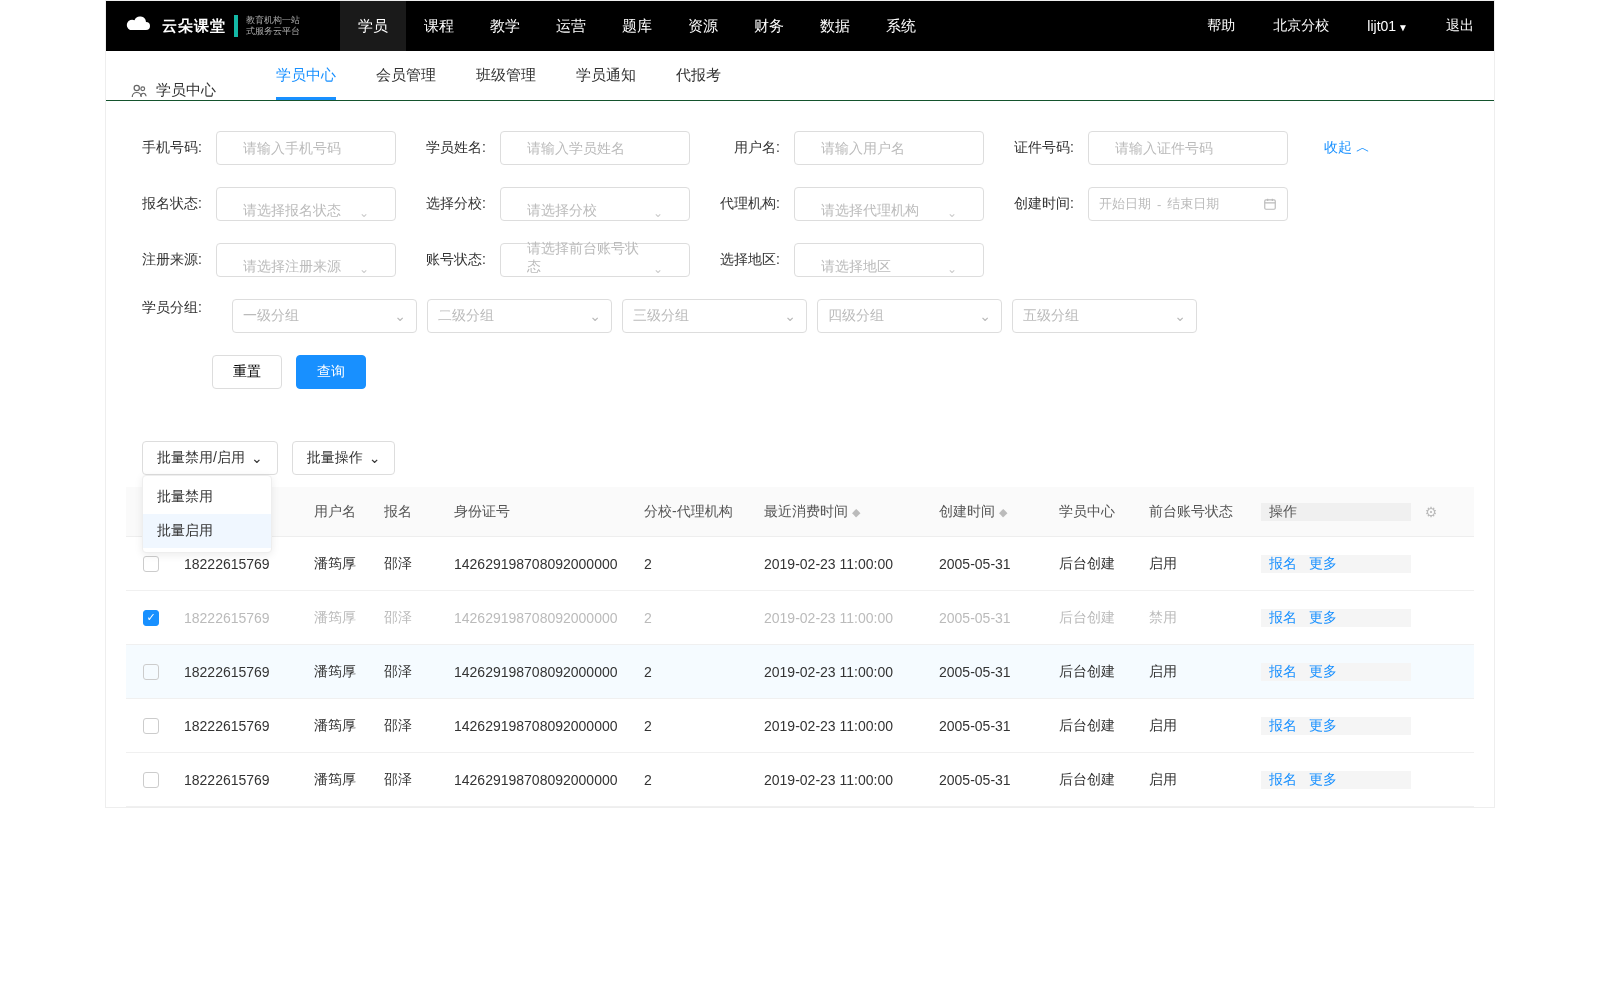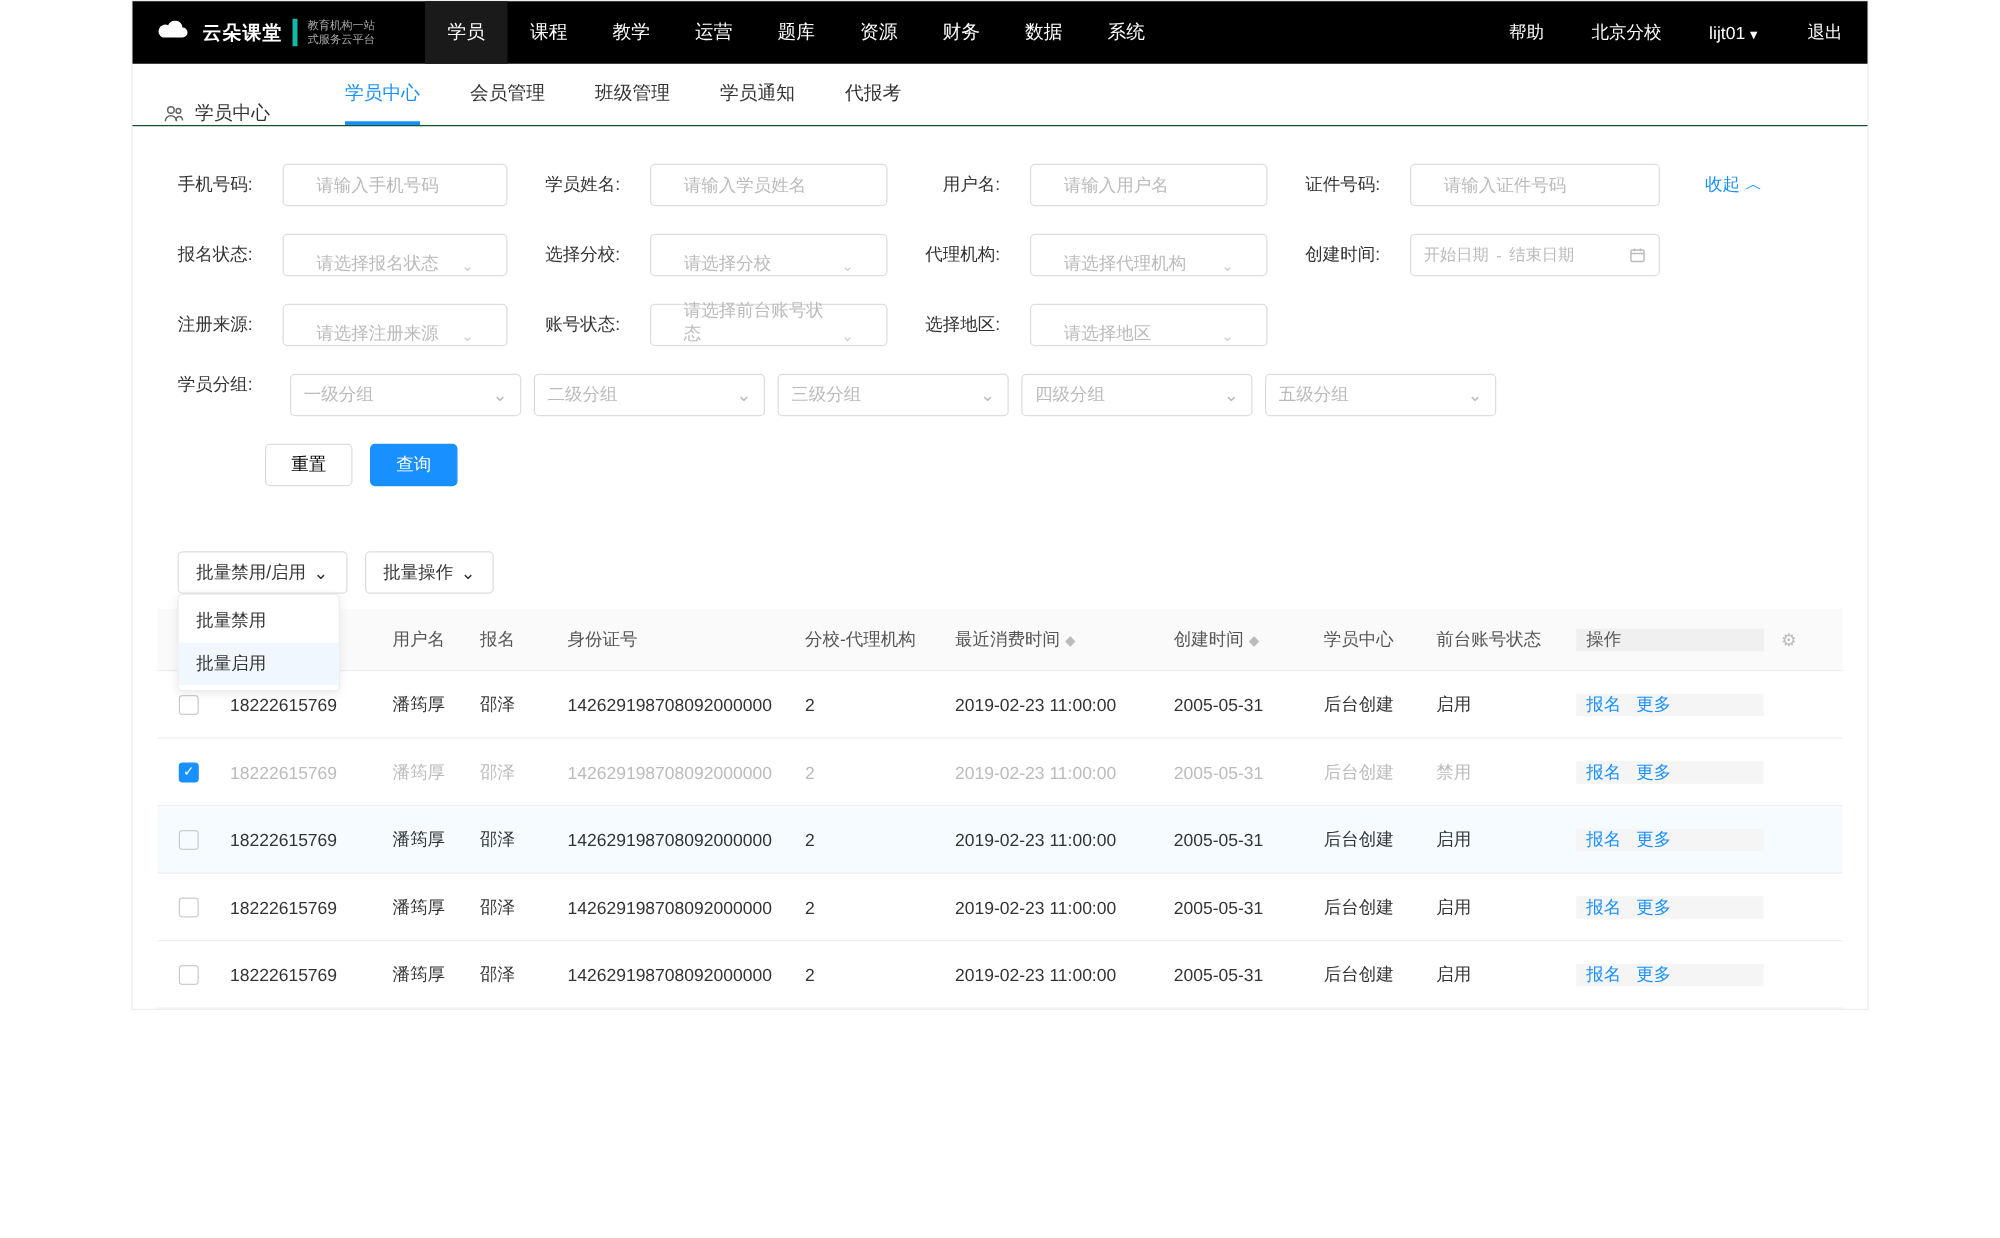--- a/index.html
+++ b/index.html
@@ -23,21 +23,21 @@
 .subnav{height:50px;display:flex;align-items:flex-end;padding:0 24px;border-bottom:1px solid #14532d}
 .subnav-title{display:flex;align-items:center;gap:8px;font-size:15px;margin-right:60px}
 .subnav-items{display:flex;gap:40px}
 .subnav-item{height:50px;line-height:50px;cursor:pointer;font-size:15px;position:relative}
 .subnav-item.active{color:#1890ff}
 .subnav-item.active::after{content:"";position:absolute;bottom:0;left:0;right:0;height:3px;background:#1890ff}
 
 
 .filters{padding:30px 36px 10px}
 .filter-row{display:flex;gap:30px;margin-bottom:22px}
-.filter-item{display:flex;align-items:center;gap:24px}
+.filter-item{display:flex;align-items:center;gap:14px}
 .filter-label{width:60px;text-align:right;color:#333;font-size:14px}
 .input,.select{height:34px;border:1px solid #ddd;border-radius:4px;padding:0 26px;font-size:14px;color:#333;background:#fff}
 .input::placeholder{color:#bbb}
 .input.w180{width:180px}
 .input.w190{width:190px}
 .input.w200{width:200px}
 .select{width:190px;display:flex;align-items:flex-end;justify-content:space-between;cursor:pointer;color:#bbb}
 .select .chev{color:#ccc;font-size:12px}
 .date-range{width:190px;height:34px;border:1px solid #ddd;border-radius:4px;padding:0 10px;display:flex;align-items:center;gap:6px;color:#bbb;font-size:13px}
 .collapse-link{color:#1890ff;cursor:pointer;display:flex;align-items:center;gap:4px;margin-left:6px}

